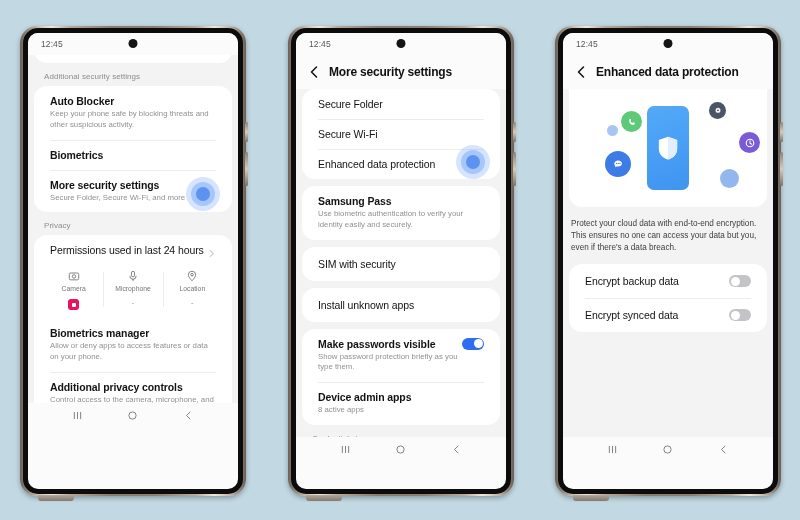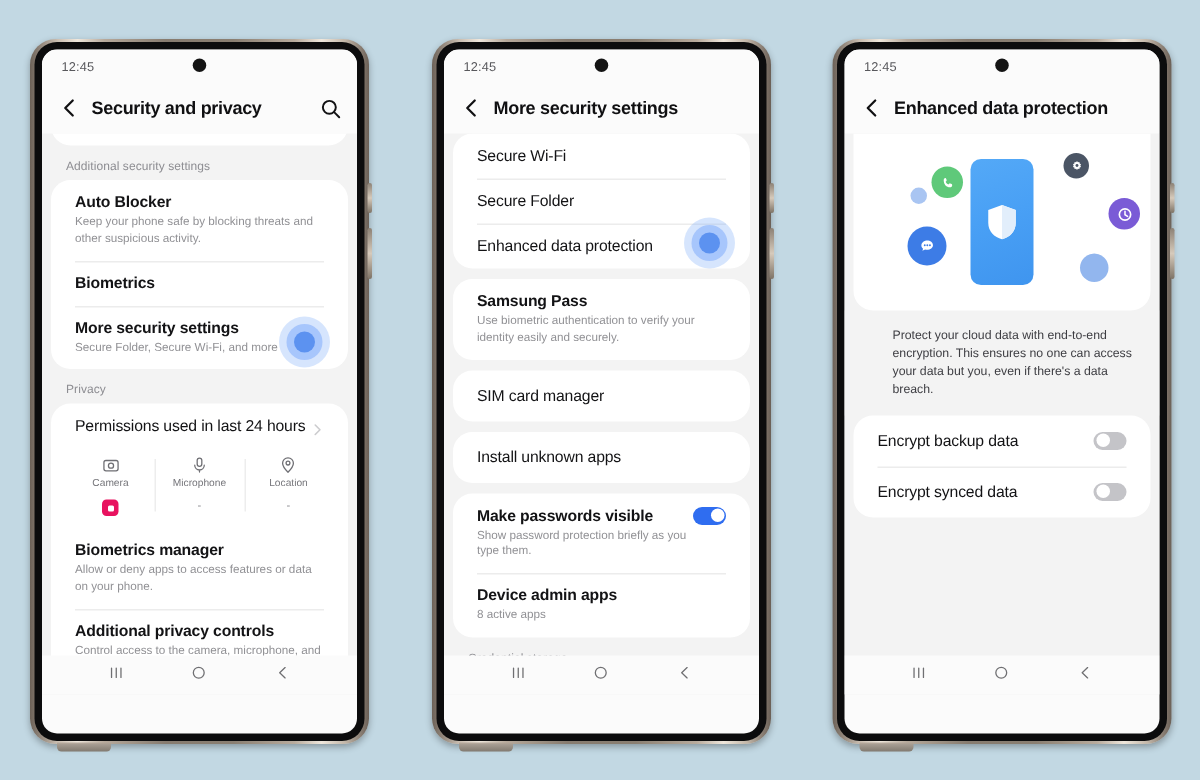--- a/index.html
+++ b/index.html
@@ -169,21 +169,21 @@
   .bub { position: absolute; border-radius: 50%; }
   .bub.green  { left: 52px;  top: 22px;  width: 21px; height: 21px; background: #5fc97a; }
   .bub.gear   { left: 140px; top: 13px;  width: 17px; height: 17px; background: #4b5565; }
   .bub.clock  { left: 157px; top: 43px;  width: 21px; height: 21px; background: #7a5bd6; }
   .bub.chat   { left: 36px;  top: 62px;  width: 26px; height: 26px; background: #3d7ce6; }
   .bub.pale1  { left: 38px;  top: 36px;  width: 11px; height: 11px; background: #a9c5f2; }
   .bub.pale2  { left: 151px; top: 80px;  width: 19px; height: 19px; background: #92b6ee; }
   .bub svg, .bub .glyph { position: absolute; left: 50%; top: 50%; transform: translate(-50%,-50%); }
 
   .hero-desc {
-    padding: 11px 16px 10px 32px; font-size: 8.2px; color: #3d3d42;
+    padding: 11px 16px 10px 8px; font-size: 8.2px; color: #3d3d42;
     line-height: 1.48; background: #f3f3f3;
   }
 </style>
 </head>
 <body>
 
 <div class="stage">
 
   <div class="phone p1">
     <div class="frame-outer"></div>
@@ -191,35 +191,20 @@
     <div class="side-btn b1"></div>
     <div class="side-btn b2"></div>
     <div class="foot"></div>
 
     <div class="screen">
       <div class="statusbar">
         <span class="clock">12:45</span>
         <div class="punch"></div>
       </div>
 
-      <div class="appbar">
-        <span class="back">
-          <svg viewBox="0 0 16 16" width="16" height="16">
-              <path d="M10.5 3L5.5 8l5 5" fill="none" stroke="#121214" stroke-width="1.5" stroke-linecap="round" stroke-linejoin="round"></path>
-            </svg>
-        </span>
-        <span class="title">Security and privacy</span>
-        <span class="spacer"></span>
-        <span class="searchbtn">
-          <svg viewBox="0 0 16 16" width="15" height="15">
-              <circle cx="7" cy="7" r="4.6" fill="none" stroke="#121214" stroke-width="1.4"></circle>
-              <path d="M10.4 10.4L14 14" stroke="#121214" stroke-width="1.4" stroke-linecap="round"></path>
-            </svg>
-        </span>
-      </div>
 
       <div class="body">
         <div class="card top-clip">
           <div class="ghost-row" style="position:relative">
             
             <span>No recommended actions</span>
           </div>
         </div>
 
         <div class="section-label">Additional security settings</div>
@@ -333,43 +318,43 @@
           <svg viewBox="0 0 16 16" width="16" height="16">
               <path d="M10.5 3L5.5 8l5 5" fill="none" stroke="#121214" stroke-width="1.5" stroke-linecap="round" stroke-linejoin="round"></path>
             </svg>
         </span>
         <span class="title">More security settings</span>
       </div>
 
       <div class="body">
         <div class="card top-clip" style="margin-top:0;border-radius:13px">
           <div class="row">
+            <div class="row-title light">Secure Folder</div>
+          </div>
+          <div class="row">
             <div class="row-title light">Secure Wi-Fi</div>
-          </div>
-          <div class="row">
-            <div class="row-title light">Secure Folder</div>
           </div>
           <div class="row" style="position:relative">
             <div class="row-title light">Enhanced data protection</div>
             <div class="ripple" style="right:10px; top:-4px;"></div>
           </div>
         </div>
 
         <div class="gap"></div>
         <div class="card">
           <div class="row">
             <div class="row-title">Samsung Pass</div>
             <div class="row-sub">Use biometric authentication to verify your identity easily and securely.</div>
           </div>
         </div>
 
         <div class="gap"></div>
         <div class="card">
           <div class="row" style="padding-top:11px;padding-bottom:11px">
-            <div class="row-title light">SIM card manager</div>
+            <div class="row-title light">SIM with security</div>
           </div>
         </div>
 
         <div class="gap"></div>
         <div class="card">
           <div class="row" style="padding-top:11px;padding-bottom:11px">
             <div class="row-title light">Install unknown apps</div>
           </div>
         </div>
 

